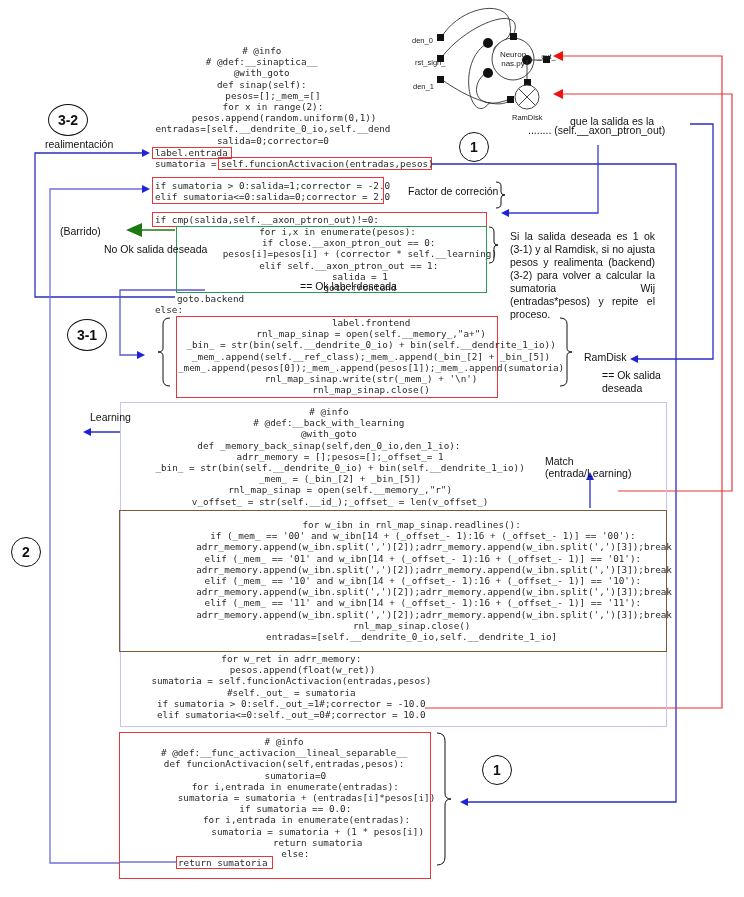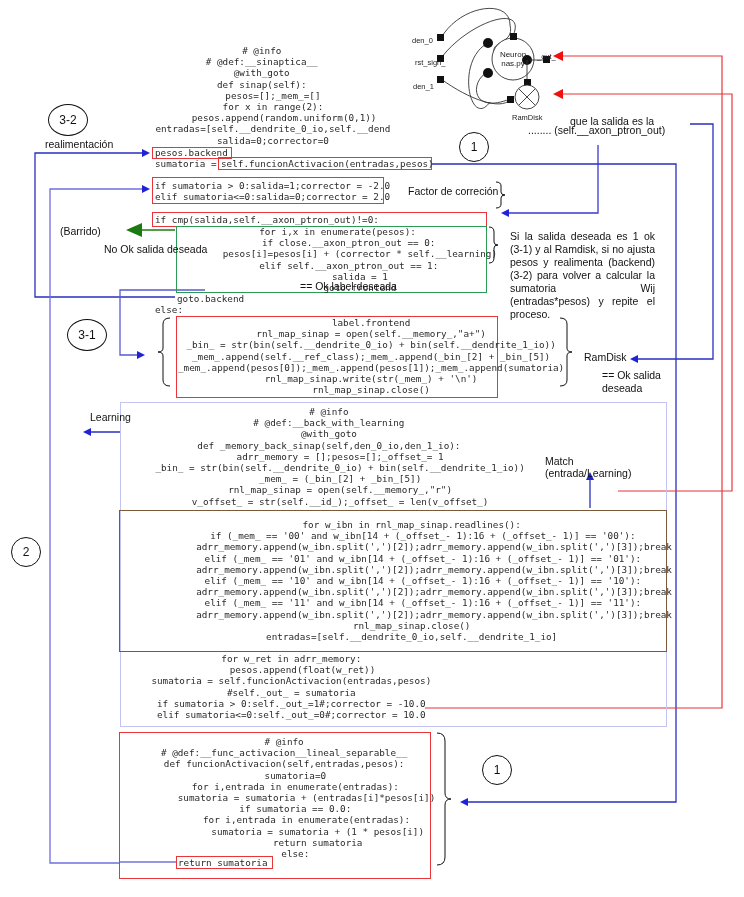--- a/index.html
+++ b/index.html
@@ -1,20 +1,20 @@
 <!DOCTYPE html>
 <html><head>
 <meta charset="utf-8">
 <style>
   html, body { margin: 0; padding: 0; background: #ffffff; }
   body { width: 744px; height: 897px; position: relative; overflow: hidden; font-family: "Liberation Sans", sans-serif; color: #111; }
   .code { position: absolute; font-family: "DejaVu Sans Mono", monospace; font-size: 9.3px; line-height: 11.2px; white-space: pre; color: #2a2a2a; margin: 0; text-align: center; }
   .lbl { position: absolute; font-family: "Liberation Sans", sans-serif; font-size: 10.5px; color: #111; white-space: nowrap; }
   .lbl.just { white-space: normal; text-align: justify; line-height: 13px; }
-  .circ { position: absolute; width: 30px; height: 30px; border: 1.5px solid #111; border-radius: 50%; font-family: "Liberation Sans", sans-serif; font-weight: normal; font-size: 12px; display: flex; align-items: center; justify-content: center; box-sizing: border-box; background: #fff; }
+  .circ { position: absolute; width: 30px; height: 30px; border: 1.5px solid #111; border-radius: 50%; font-family: "Liberation Sans", sans-serif; font-weight: bold; font-size: 14px; display: flex; align-items: center; justify-content: center; box-sizing: border-box; background: #fff; }
   .circ.wide { width: 40px; height: 32px; border-radius: 50%; }
   .box { position: absolute; box-sizing: border-box; }
   svg.overlay { position: absolute; left: 0; top: 0; }
   .diag-lbl { position: absolute; font-family: "Liberation Sans", sans-serif; font-size: 7.5px; color: #222; white-space: nowrap; }
   .diag-center { position: absolute; font-family: "Liberation Sans", sans-serif; font-size: 8px; color: #222; text-align: center; line-height: 9px; }
 </style>
 </head>
 <body>
 
 <svg class="overlay" width="744" height="897" viewBox="0 0 744 897">
@@ -100,21 +100,21 @@
 <span># @def:__sinaptica__</span>
 <span>@with_goto</span>
 <span>def sinap(self):</span>
 <span>    pesos=[];_mem_=[]</span>
 <span>    for x in range(2):</span>
 <span>        pesos.append(random.uniform(0,1))</span>
 <span>    entradas=[self.__dendrite_0_io,self.__dend</span>
 <span>    salida=0;corrector=0</span></pre>
 
 <div class="box" style="left:152px;top:147px;width:80px;height:12px;border:1.2px solid #e8353a;"></div>
-<pre class="code" style="left:155px;top:147px;">pesos.backend</pre>
+<pre class="code" style="left:155px;top:147px;">label.entrada</pre>
 <pre class="code" style="left:155px;top:158px;">sumatoria = </pre>
 <div class="box" style="left:218px;top:157px;width:214px;height:13px;border:1.2px solid #e8353a;"></div>
 <pre class="code" style="left:221px;top:158px;">self.funcionActivacion(entradas,pesos)</pre>
 
 <div class="box" style="left:152px;top:177px;width:232px;height:27px;border:1.2px solid #e8353a;"></div>
 <pre class="code" style="left:155px;top:180px;"><span>if sumatoria &gt; 0:salida=1;corrector = -2.0</span>
 <span>elif sumatoria&lt;=0:salida=0;corrector = 2.0</span></pre>
 
 <div class="box" style="left:152px;top:212px;width:335px;height:15px;border:1.2px solid #e8353a;"></div>
 <pre class="code" style="left:155px;top:214px;">if cmp(salida,self.__axon_ptron_out)!=0:</pre>

